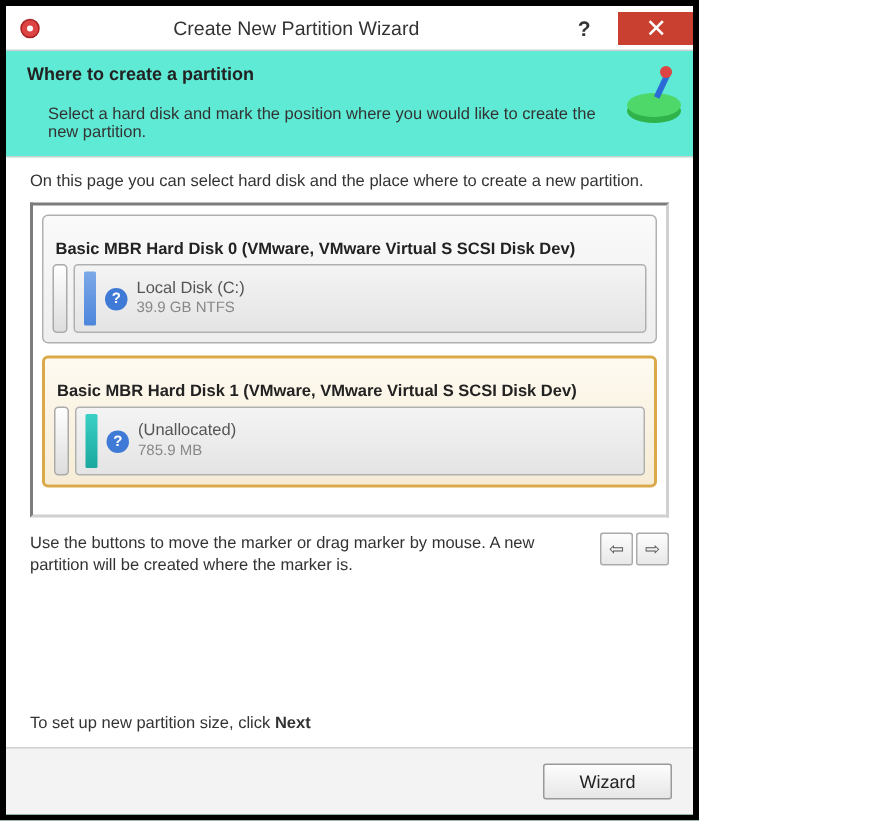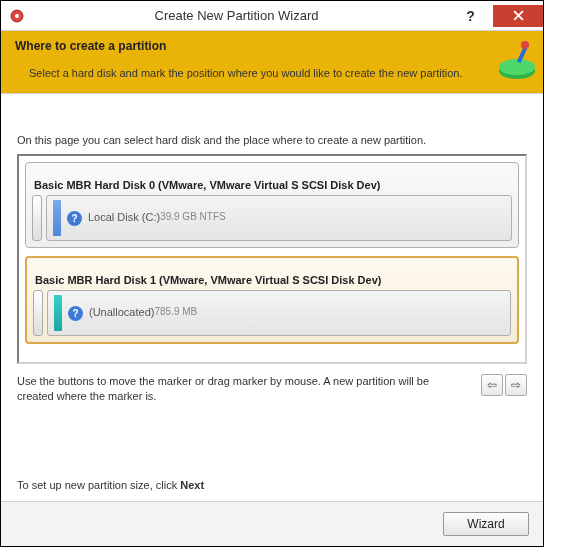--- a/index.html
+++ b/index.html
@@ -1,42 +1,42 @@
 <!DOCTYPE html>
 <html><head>
 <meta charset="utf-8">
 <style>
 * { box-sizing: border-box; margin: 0; padding: 0; }
 body { font-family: "Segoe UI", Tahoma, sans-serif; font-size: 12px; background: #fff; width: 586px; height: 547px; overflow: hidden; }
-.window { width: 544px; height: 547px; border: 1px solid #000000; display: flex; flex-direction: column; background: #eab308; }
+.window { width: 466px; height: 547px; border: 4px solid #000000; display: flex; flex-direction: column; background: #5eead4; }
 .titlebar { height: 30px; background: #fff; display: flex; align-items: center; border-bottom: 1px solid #d0d0d0; }
 .app-icon { width: 16px; height: 16px; margin-left: 8px; }
 .title-text { flex: 1; text-align: center; font-size: 13px; color: #333; }
 .tb-btn { width: 45px; height: 22px; display: flex; align-items: center; justify-content: center; font-size: 14px; }
 .help-btn { color: #333; font-weight: bold; }
 .close-btn { background: #c94030; color: #fff; height: 22px; width: 50px; margin-right: 0; font-size: 13px; }
 .header { padding: 8px 4px 10px 14px; display: flex; border-bottom: 1px solid #d0d0d0; }
 .header-text { flex: 1; }
 .header-title { font-weight: bold; font-size: 12px; color: #222; }
 .header-sub { font-size: 11px; color: #333; margin-top: 14px; margin-left: 14px; }
 .header-icon { width: 44px; height: 44px; margin-left: 8px; }
 .content { flex: 1; padding: 10px 16px; background: #fff; display: flex; flex-direction: column; }
-.instr { font-size: 11px; color: #333; margin-bottom: 8px; margin-top: 30px; }
+.instr { font-size: 11px; color: #333; margin-bottom: 8px; }
 .disk-panel { border: 2px inset #d0d0d0; background: #fff; padding: 6px; min-height: 210px; margin-bottom: 10px; }
 .disk-group { border: 1px solid #b0b0b0; border-radius: 4px; margin-bottom: 8px; padding: 4px 6px 6px 6px; background: linear-gradient(#fafafa,#eeeeee); }
 .disk-group.selected { border: 2px solid #d9a94a; background: linear-gradient(#fefaf0,#f6ecd6); }
 .disk-header { font-size: 11px; font-weight: bold; color: #222; margin: 12px 0 4px 2px; }
 .disk-body { display: flex; align-items: stretch; height: 46px; }
 .handle { width: 10px; border: 1px solid #aaa; border-radius: 3px; background: linear-gradient(#fff,#ddd); margin-right: 4px; flex-shrink: 0; }
 .part-box { flex: 1; border: 1px solid #b0b0b0; border-radius: 3px; background: linear-gradient(#f4f4f4,#e4e4e4); display: flex; align-items: center; padding: 4px 6px; gap: 6px; }
 .color-bar { width: 8px; align-self: stretch; border-radius: 1px; }
 .color-blue { background: linear-gradient(#7ca8e8,#4d86db); }
 .color-teal { background: linear-gradient(#3ad0c6,#1aa89e); }
 .info-circle { width: 15px; height: 15px; border-radius: 50%; background: #3f7bd6; color: #fff; font-size: 10px; font-weight: bold; display: flex; align-items: center; justify-content: center; flex-shrink: 0; }
-.part-text { display: flex; flex-direction: row; line-height: 1.2; }
+.part-text { display: flex; flex-direction: column; line-height: 1.2; }
 .part-name { font-size: 11px; color: #555; }
 .part-size { font-size: 10px; color: #888; }
 .help-text { font-size: 11px; color: #333; line-height: 1.4; display: flex; align-items: flex-start; gap: 16px; }
 .arrow-btns { display: flex; gap: 2px; margin-left: auto; }
 .arrow-btn { width: 22px; height: 22px; border: 1px solid #aaa; background: linear-gradient(#fdfdfd,#e8e8e8); display: flex; align-items: center; justify-content: center; font-size: 12px; color: #555; border-radius: 2px; }
 .spacer { flex: 1; }
 .next-hint { font-size: 11px; color: #333; margin-top: 10px; }
 .next-hint b { font-weight: bold; }
 .footer { border-top: 1px solid #d0d0d0; padding: 10px 14px; display: flex; justify-content: flex-end; gap: 8px; background: #f3f3f3; }
 .btn { min-width: 86px; height: 24px; border: 1px solid #999; background: linear-gradient(#fdfdfd,#e6e6e6); font-size: 12px; color: #222; border-radius: 2px; cursor: pointer; }

